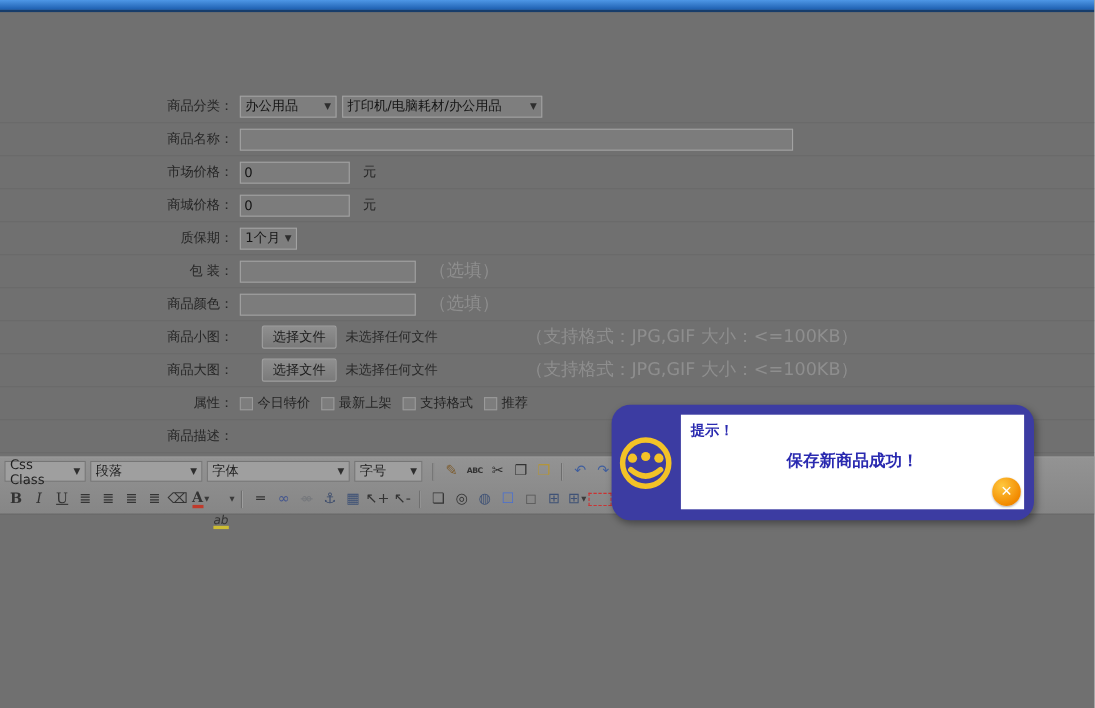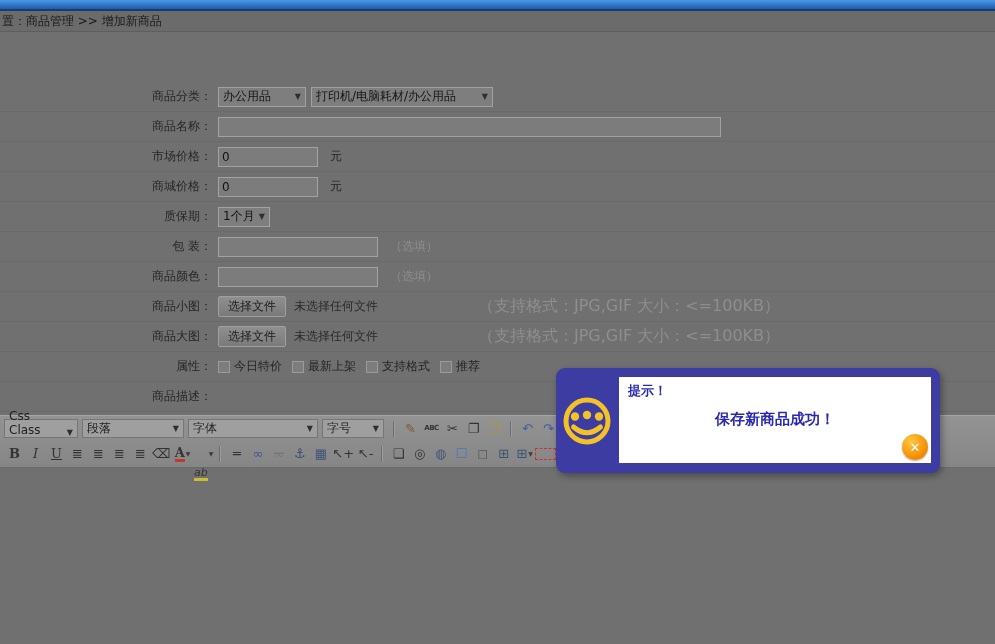--- a/index.html
+++ b/index.html
@@ -24,24 +24,24 @@
   .fctrl{display:flex;align-items:center;margin-left:6px;}
   .tinput{height:20px;box-sizing:border-box;background:#7c7c7c;border:1px solid #a2a2a2;
           font-size:12px;color:#141414;padding:0 3px;font-family:inherit;}
   .w500{width:503px;} .w100{width:100px;} .w160{width:160px;}
   .fselect{height:20px;box-sizing:border-box;background:#7e7e7e;border:1px solid #a2a2a2;
            display:flex;align-items:center;justify-content:space-between;padding:0 4px;
            font-size:12px;color:#141414;margin-right:5px;cursor:default;}
   .sw88{width:88px;} .sw182{width:182px;} .sw52{width:52px;}
   .sarrow{font-size:8px;color:#2e2e2e;margin-left:4px;}
   .unit{font-size:12px;color:#262626;margin-left:12px;}
-  .opt-hint{position:absolute;left:390px;font-size:12px;color:#8e8e8e;}
+  .opt-hint{position:absolute;left:390px;font-size:16px;color:#8e8e8e;}
   .fmt-hint{position:absolute;left:478px;font-size:16px;color:#8e8e8e;}
   .filebtn{height:21px;background:linear-gradient(#8f8f8f,#7a7a7a);border:1px solid #a0a0a0;
-           font-size:12px;color:#1c1c1c;padding:0 9px;border-radius:2px;font-family:inherit;}
+           font-size:12px;color:#1c1c1c;padding:0 9px;border-radius:2px;font-family:inherit;margin-left:20px;}
   .fstatus{font-size:12px;color:#2a2a2a;margin-left:8px;}
   .cbwrap{display:flex;align-items:center;margin-right:10px;}
   .cbox{width:12px;height:12px;box-sizing:border-box;background:#7d7d7d;border:1px solid #9a9a9a;margin-right:4px;}
   .cblabel{font-size:12px;color:#242424;}
   
   .toolbar{position:absolute;top:415px;left:0;right:0;height:51px;
            background:linear-gradient(#939393,#868686);border-top:1px solid #a6a6a6;
            border-bottom:1px solid #696969;}
   .tbrow{display:flex;align-items:center;height:25px;padding-left:4px;}
   .esel{height:19px;box-sizing:border-box;background:#9f9f9f;border:1px solid #767676;
@@ -57,42 +57,39 @@
   .small7 .glyph{font-size:7px;font-weight:bold;letter-spacing:-0.5px;}
   .boldg .glyph{font-weight:bold;font-family:"DejaVu Serif",serif;}
   .italicg .glyph{font-style:italic;font-family:"DejaVu Serif",serif;}
   .underg .glyph{text-decoration:underline;font-family:"DejaVu Serif",serif;}
   .fontcolor .glyph{border-bottom:3px solid #c03a2b;font-weight:bold;font-family:"DejaVu Serif",serif;}
   .highlight .glyph{border-bottom:3px solid #cdbd33;font-style:italic;font-size:11px;margin-top:40px;}
   .strike .glyph{text-decoration:line-through;}
   .reddash{width:12px;height:12px;border:1px dashed #c33;}
   
   .dialog{position:absolute;left:556px;top:368px;width:384px;height:105px;background:#3c3ca2;
-          border-radius:9px;box-shadow:2px 3px 7px rgba(0,0,0,.35);z-index:10;}
+          border-radius:17px;box-shadow:2px 3px 7px rgba(0,0,0,.35);z-index:10;}
   .smiley{position:absolute;left:5px;top:27px;}
   .dpanel{position:absolute;left:63px;top:9px;right:9px;bottom:10px;background:#ffffff;}
   .dtitle{position:absolute;left:9px;top:5px;font-size:13px;font-weight:bold;color:#2a2ab0;}
   .dmsg{position:absolute;left:0;right:0;top:33px;text-align:center;font-size:15px;
         font-weight:bold;color:#2a2ab0;}
   .dclose{position:absolute;right:3px;bottom:3px;width:26px;height:26px;border-radius:50%;
           background:radial-gradient(circle at 35% 30%,#ffc83e,#f28a00 70%,#e07800);
           border:none;color:#fff;font-weight:bold;font-size:13px;display:flex;
           align-items:center;justify-content:center;box-shadow:0 1px 2px rgba(0,0,0,.3);
           font-family:inherit;}
 </style>
 </head>
 <body>
 
 <div class="stage">
 
   <div class="topbar"></div>
 
-  <div class="crumb">
-    <span class="crumb-text">置：商品管理  &gt;&gt;  增加新商品</span>
-  </div>
 
 
   <div class="form">
 
     <div class="frow">
       <div class="flabel">商品分类：</div>
       <div class="fctrl">
         <div class="fselect sw88">
           <span>办公用品</span>
           <span class="sarrow">▼</span>
@@ -195,21 +192,21 @@
 
     <div class="frow">
       <div class="flabel">商品描述：</div>
     </div>
 
   </div>
 
   <div class="toolbar">
     <div class="tbrow">
       <div class="iconwrap" id="editor-selects">
-          <div class="esel" style="width: 74px; align-items: flex-end;">
+          <div class="esel" style="width: 74px;">
             <span>Css Class</span>
             <span class="sarrow">▼</span>
           </div>
           <div class="esel" style="width: 102px;">
             <span>段落</span>
             <span class="sarrow">▼</span>
           </div>
           <div class="esel" style="width: 130px;">
             <span>字体</span>
             <span class="sarrow">▼</span>

